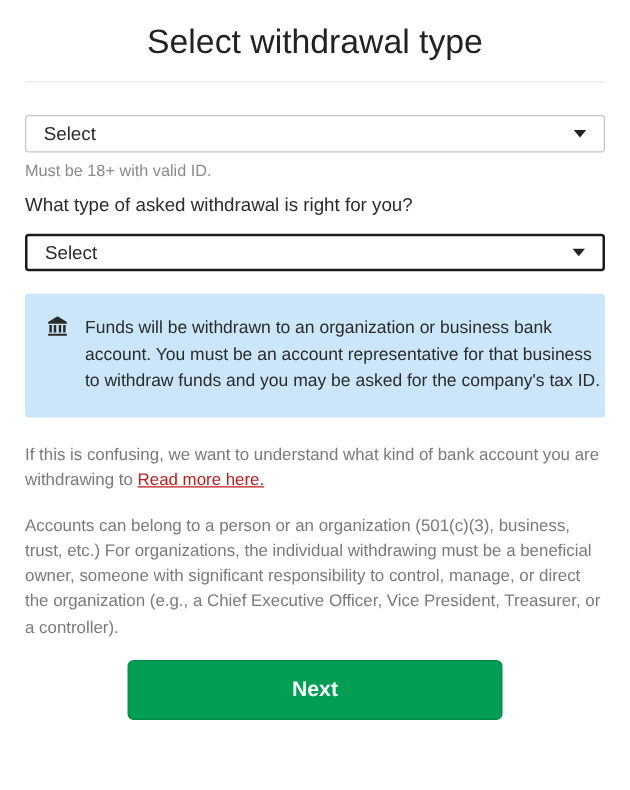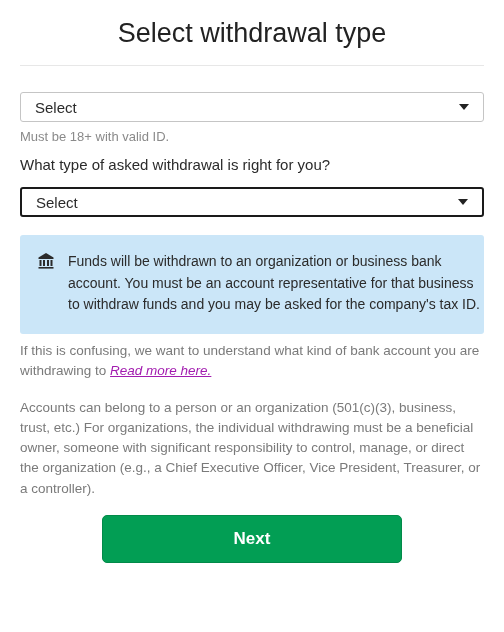--- a/index.html
+++ b/index.html
@@ -68,45 +68,44 @@
       margin-bottom: 12px;
     }
     .section2 .field-label {
       margin-bottom: 14px;
     }
     .info-box {
       background: #cbe6f8;
       border-radius: 3px;
       padding: 16px 4px 18px 18px;
       margin-top: 18px;
-      margin-bottom: 7px;
+      margin-bottom: 20px;
       display: flex;
       align-items: flex-start;
       gap: 14px;
     }
     .info-box .icon {
       flex-shrink: 0;
       margin-top: 2px;
     }
     .info-text {
       font-size: 14px;
       line-height: 1.55;
       color: #2b2b2b;
     }
     .help-text {
       font-size: 13.5px;
       color: #7a7a7a;
       line-height: 1.5;
       margin-bottom: 16px;
     }
     .link {
-      color: #a21caf;
+      color: #b91c1c;
       text-decoration: underline;
       cursor: pointer;
-      font-style: italic;
     }
     .next-btn {
       display: block;
       width: 300px;
       height: 48px;
       margin: 8px auto 0 auto;
       background: #029e54;
       border: 1px solid #028a49;
       border-radius: 5px;
       color: #fff;

